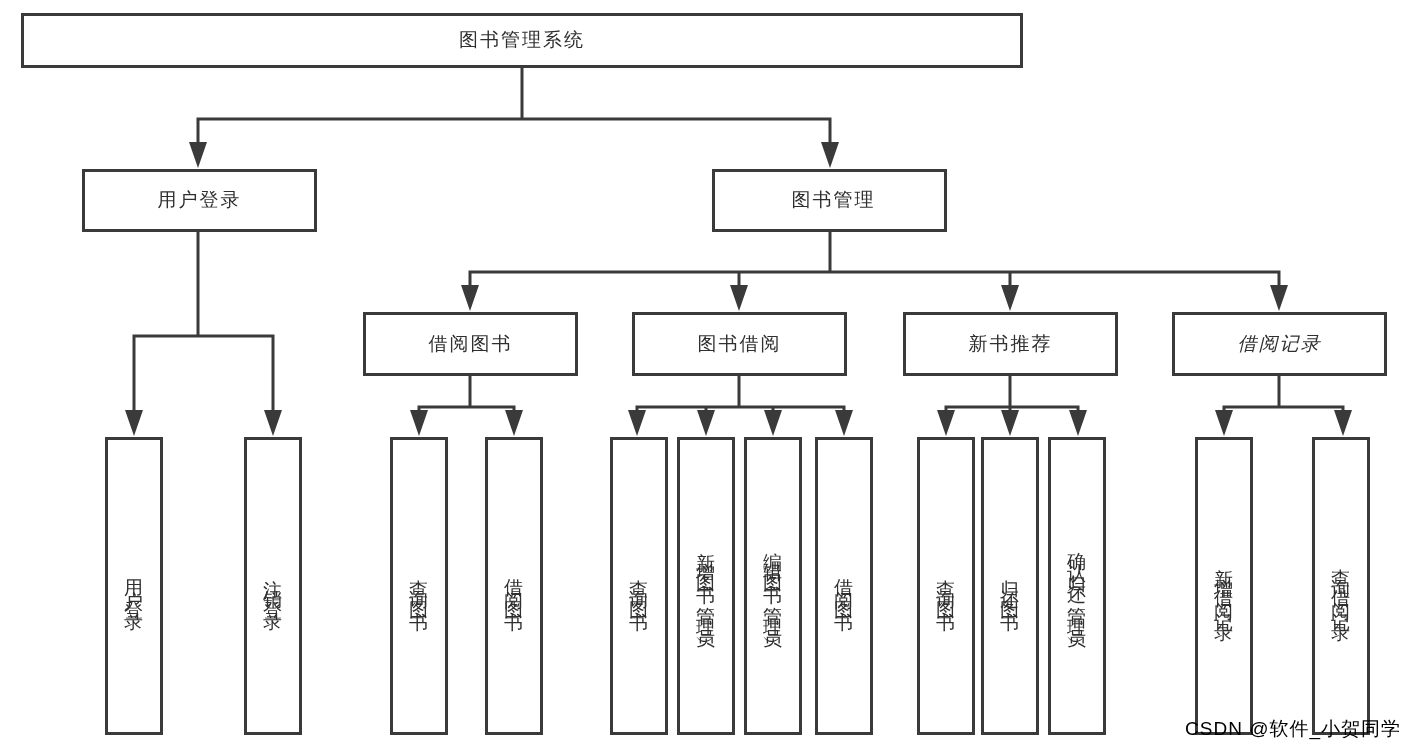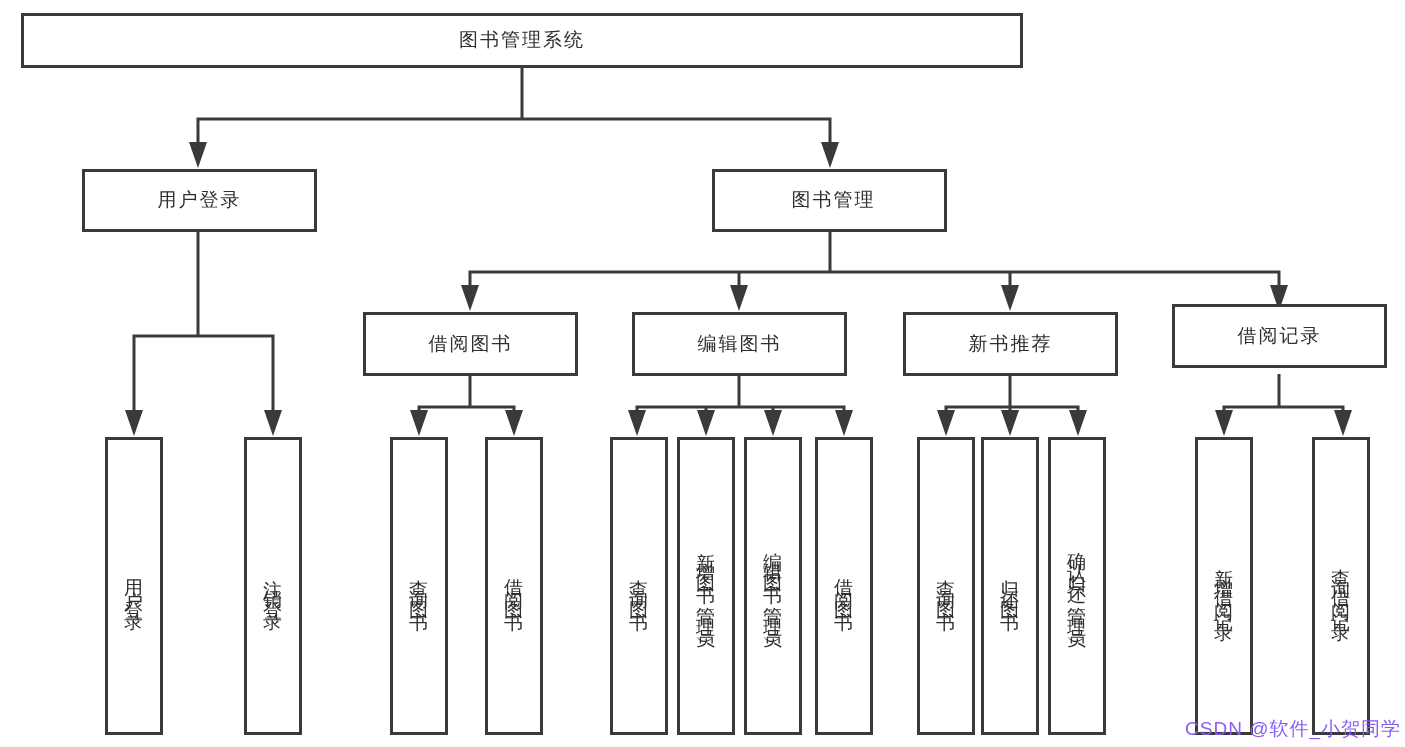--- a/index.html
+++ b/index.html
@@ -50,21 +50,21 @@
     font-size: 19px;
     letter-spacing: 11px;
     line-height: 1;
     max-height: 284px;
   }
   .watermark {
     position: absolute;
     right: 4px;
     top: 716px;
     font-size: 19px;
-    color: #8b5cf6;
+    color: #000000;
     letter-spacing: 1px;
     z-index: 5;
     white-space: nowrap;
   }
 </style>
 </head>
 <body>
 
 <div class="canvas">
 
@@ -107,23 +107,23 @@
       <polygon points="1334,410 1352,410 1343,436"></polygon>
     </g>
   </svg>
 
   <div class="node" style="left:21px; top:13px; width:1002px; height:55px;">图书管理系统</div>
 
   <div class="node" style="left:82px; top:169px; width:235px; height:63px;">用户登录</div>
   <div class="node" style="left:712px; top:169px; width:235px; height:63px;padding-left:8px;">图书管理</div>
 
   <div class="node" style="left:363px; top:312px; width:215px; height:64px;">借阅图书</div>
-  <div class="node" style="left:632px; top:312px; width:215px; height:64px;">编辑图书</div>
+  <div class="node" style="left:632px; top:312px; width:215px; height:64px;">图书借阅</div>
   <div class="node" style="left:903px; top:312px; width:215px; height:64px;">新书推荐</div>
-  <div class="node" style="left:1172px; top:304px; width:215px; height:64px;">借阅记录</div>
+  <div class="node" style="left:1172px; top:312px; width:215px; height:64px;font-style:italic;">借阅记录</div>
 
   <div class="vnode" style="left:105px; top:437px; width:58px; height:298px;">
     <span class="vtext">用户登录</span>
   </div>
   <div class="vnode" style="left:244px; top:437px; width:58px; height:298px;">
     <span class="vtext">注销登录</span>
   </div>
 
   <div class="vnode" style="left:390px; top:437px; width:58px; height:298px;">
     <span class="vtext">查询图书</span>

